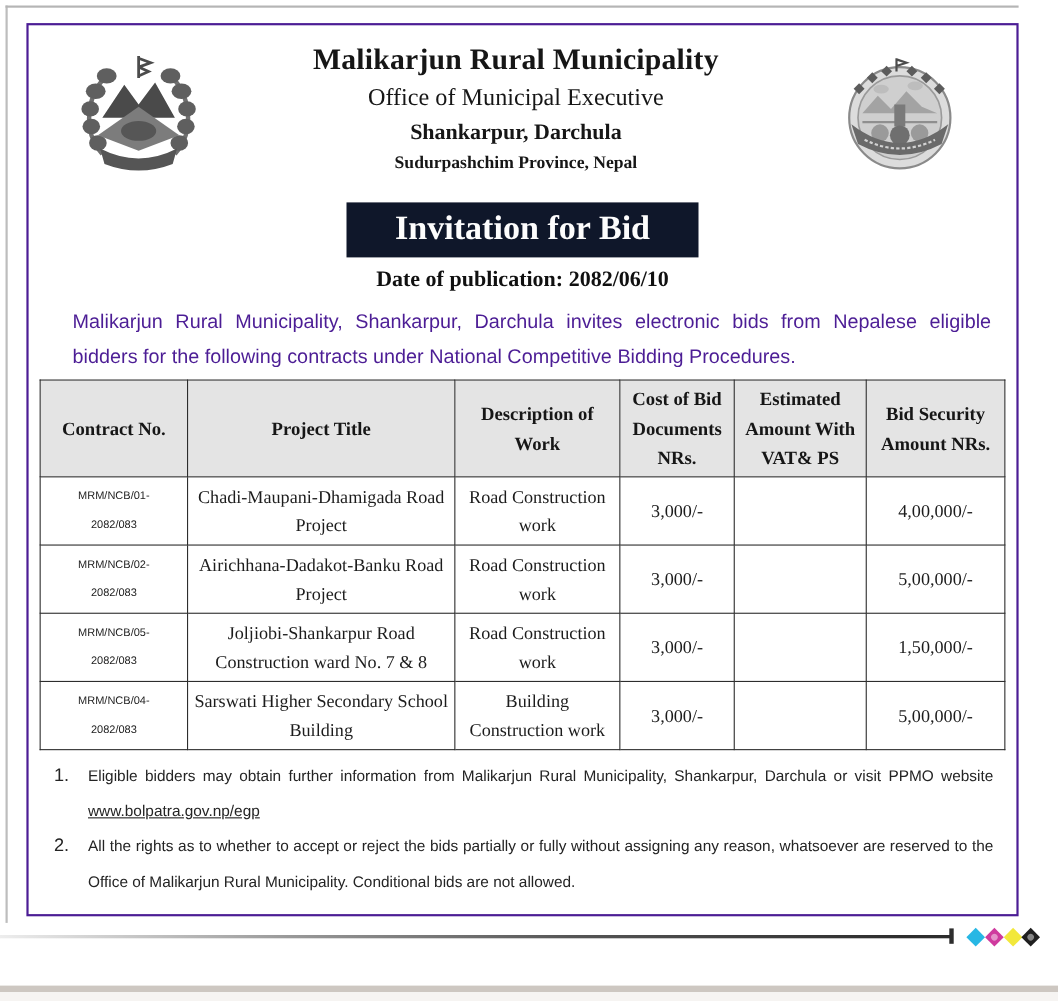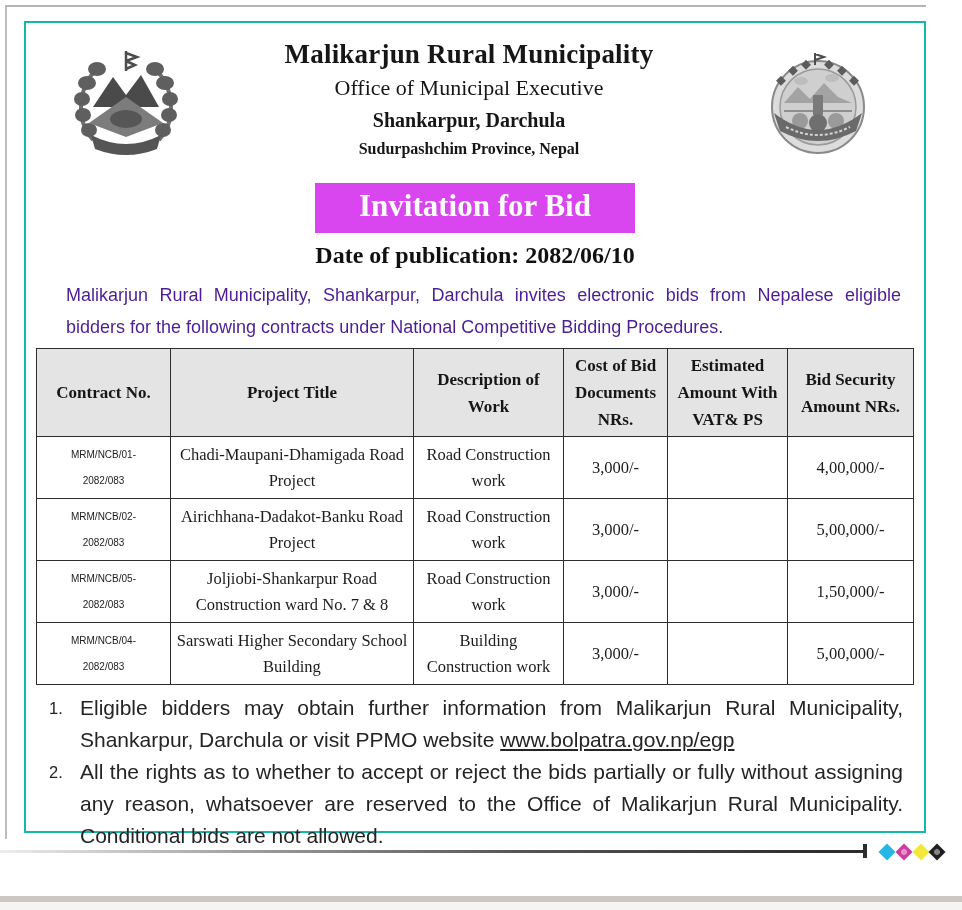--- a/index.html
+++ b/index.html
@@ -6,40 +6,40 @@
   body {
     width:962px; height:910px; position:relative; overflow:hidden;
     background:#ffffff; font-family:"Liberation Sans", sans-serif; color:#1e1e1e;
   }
   
   .page-edge-left { position:absolute; left:5px; top:5px; width:2px; height:834px; background:#bdbdbd; }
   .page-edge-top  { position:absolute; left:5px; top:5px; width:921px; height:2px; background:#b5b5b5; }
 
   .doc-frame {
     position:absolute; left:24px; top:21px; width:902px; height:812px;
-    border:2px solid #14b8a6; box-sizing:border-box; background:#fff;
+    border:2px solid #4c1d95; box-sizing:border-box; background:#fff;
   }
 
   .header-row { display:flex; align-items:flex-start; padding-top:16px; }
   .logo-left-wrap  { width:200px; display:flex; justify-content:center; padding-top:6px; }
   .logo-right-wrap { width:212px; display:flex; justify-content:center; padding-top:12px; }
   .header-center { flex:1; text-align:center; font-family:"Liberation Serif", serif; color:#161616; }
   .org-name      { font-size:27px; font-weight:bold; letter-spacing:.2px; }
   .office-name   { font-size:22px; font-weight:normal; margin-top:5px; }
   .address-line  { font-size:20px; font-weight:bold; margin-top:8px; }
   .province-line { font-size:16px; font-weight:bold; margin-top:8px; }
 
   .banner {
-    background:#d946ef; color:#fdfdfd; width:320px; margin:12px auto 0;
+    background:#0f172a; color:#fdfdfd; width:320px; margin:12px auto 0;
     font-family:"Liberation Serif", serif; font-weight:bold; font-size:31px;
     text-align:center; padding:5px 0 9px;
   }
   .pub-date {
     text-align:center; font-family:"Liberation Serif", serif; font-weight:bold;
-    font-size:24px; margin-top:9px; color:#101010;
+    font-size:20px; margin-top:9px; color:#101010;
   }
 
   .intro-text {
     margin:10px 23px 0 40px; font-size:18px; line-height:32px;
     text-align:justify; color:#4c1d95;
   }
 
   table.bid-table { border-collapse:collapse; margin:5px auto 0; table-layout:fixed; }
   .bid-table th, .bid-table td {
     border:1px solid #2d2d2d; text-align:center; vertical-align:middle;
@@ -51,21 +51,21 @@
   }
   .bid-table td {
     font-family:"Liberation Serif", serif; font-size:16.5px; height:62px; line-height:26px; color:#1c1c1c;
   }
   .bid-table td.contract-cell { font-family:Liberation Sans, sans-serif; font-size:10px; }
   .contract-line { display:block; }
 
   .notes { margin:7px 21px 0 23px; }
   .note-item { display:flex; }
   .note-number { width:31px; flex:0 0 31px; font-size:16.5px; line-height:32px; color:#242424; }
-  .note-text { flex:1; text-align:justify; font-size:21px; line-height:32px; color:#242424; }
+  .note-text { flex:1; text-align:justify; font-size:14px; line-height:32px; color:#242424; }
   .note-link { text-decoration:underline; color:#242424; }
 
   
   .print-line {
     position:absolute; left:0; top:850px; width:866px; height:3px;
     background:linear-gradient(to right,#ededed,#9a9a9a 30%,#555 60%,#2d2d2d 95%);
   }
   .print-tick { position:absolute; left:863px; top:844px; width:4px; height:14px; background:#2d2d2d; }
   .diamond { position:absolute; top:846px; width:12px; height:12px; transform:rotate(45deg); }
   .diamond .glyph-dot {

